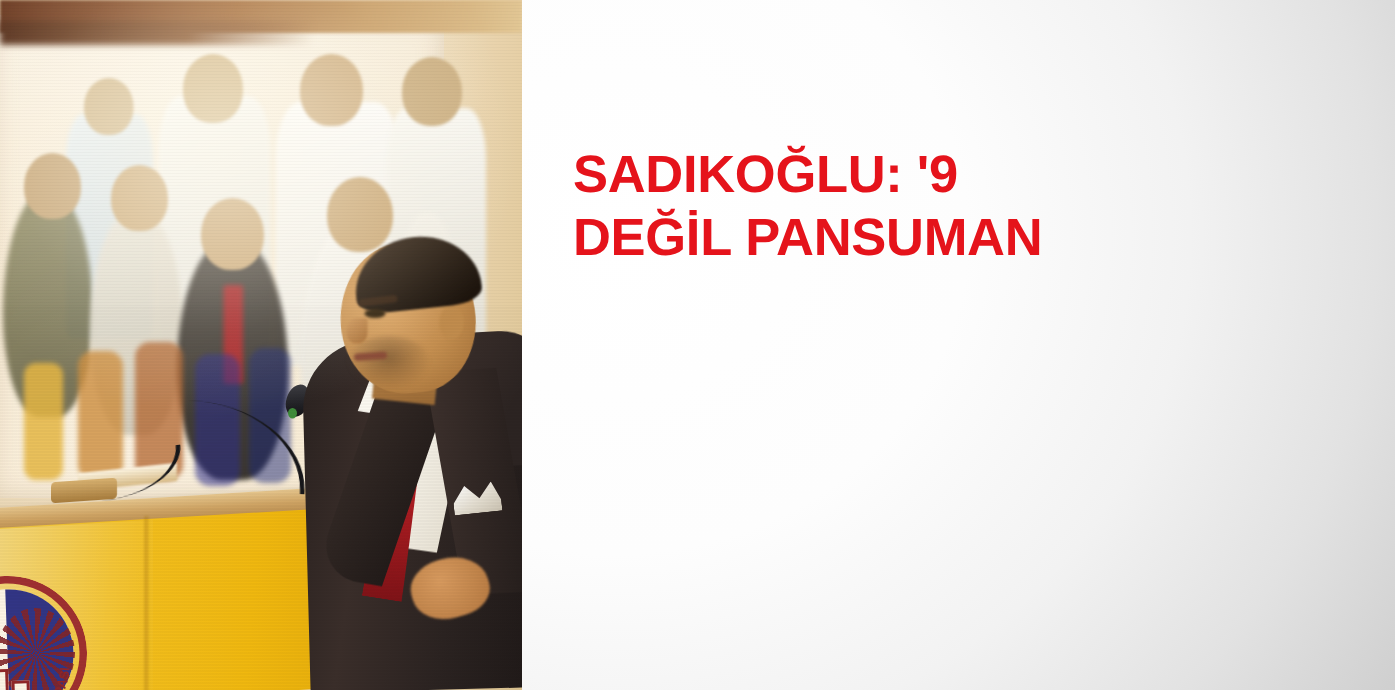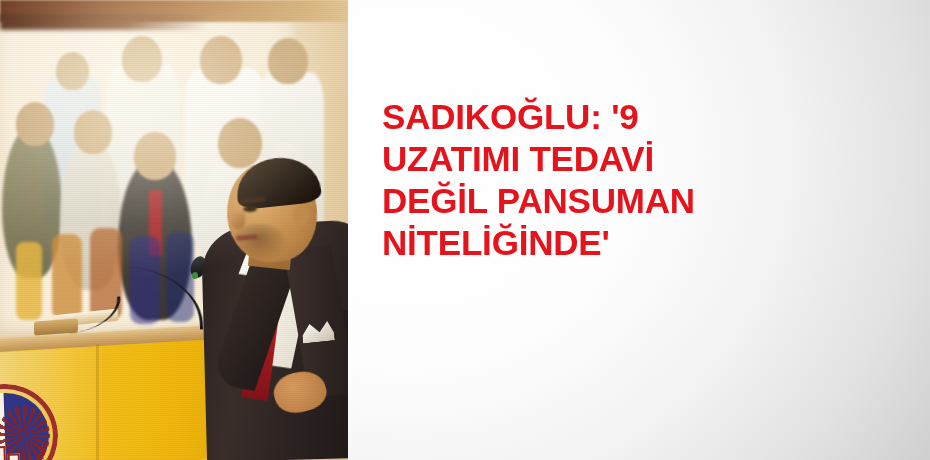--- a/index.html
+++ b/index.html
@@ -385,18 +385,16 @@
     <div class="spk-eye"></div>
     <div class="spk-nose"></div>
     <div class="spk-mouth"></div>
 
     <div class="photo-wash"></div>
     <div class="photo-grain"></div>
   </div>
 
   <div id="headline">
     <div class="line" style="color: rgb(229, 19, 27);">SADIKOĞLU: '9</div>
-    <div class="line" style="color: rgb(229, 19, 27);">UZATIMI TEDAVİ</div>
     <div class="line" style="color: rgb(229, 19, 27);">DEĞİL PANSUMAN</div>
-    <div class="line" style="color: rgb(229, 19, 27);">NİTELİĞİNDE'</div>
   </div>
 
 </div>
 
 </body></html>

